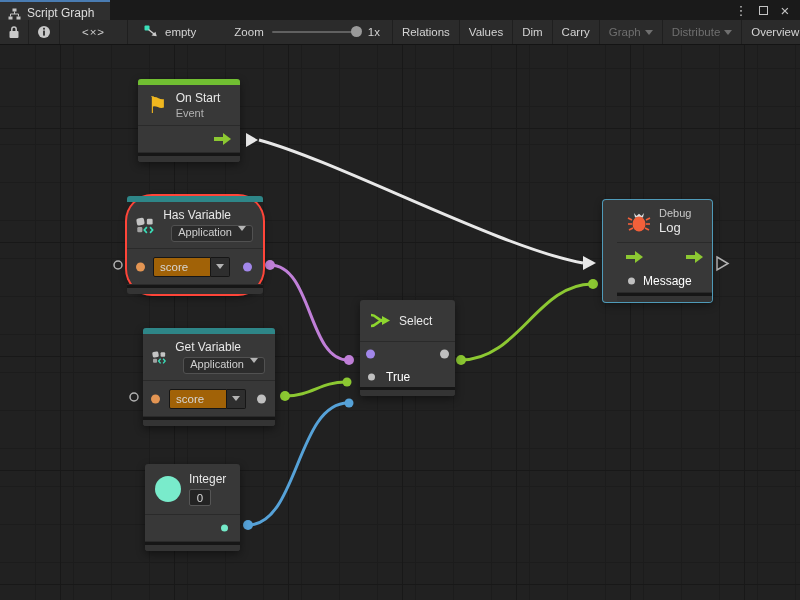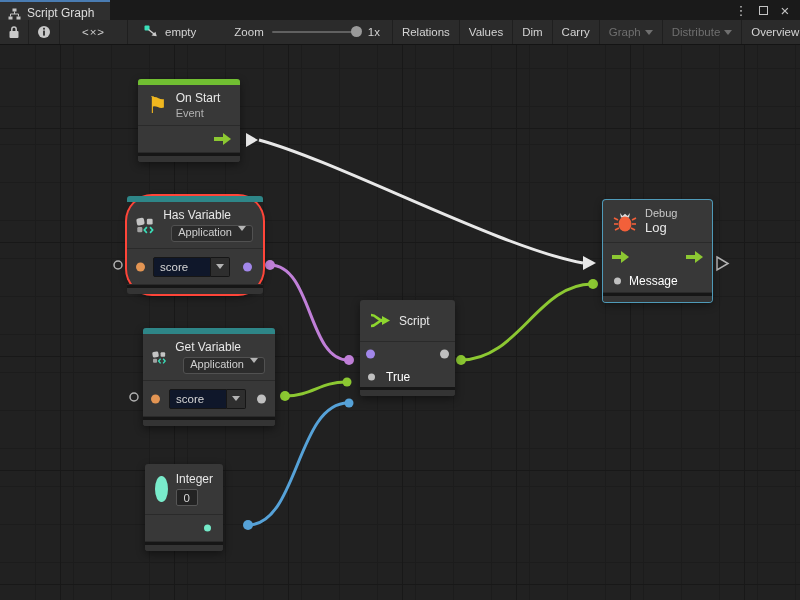--- a/index.html
+++ b/index.html
@@ -45,21 +45,21 @@
       linear-gradient(#1c1c1c 1px, transparent 1px),
       linear-gradient(90deg,#1c1c1c 1px, transparent 1px);
     background-size:114px 114px,114px 114px,38px 38px,38px 38px;
     background-position:0 83px,60px 0,23px 23px,35px 35px; }
   .wires { position:absolute; left:0; top:0; width:800px; height:555px; z-index:1; pointer-events:none; }
 
   
   .node { position:absolute; z-index:2; background:#383838; border-radius:3px;
     box-shadow:0 3px 8px rgba(0,0,0,.45); color:#e6e6e6; }
   .node.sel-red  { box-shadow:0 0 0 2px #ff4539, 0 3px 8px rgba(0,0,0,.45);border-radius:25px; }
-  .node.sel-blue { box-shadow:0 0 0 1px #4f9ab8, 0 3px 8px rgba(0,0,0,.45); }
+  .node.sel-blue { box-shadow:0 0 0 1px #4f9ab8, 0 3px 8px rgba(0,0,0,.45);padding-left:14px; }
   .nbar { height:6px; border-radius:3px 3px 0 0; }
   .nhead { display:flex; align-items:center; gap:8px; padding:6px 10px 6px 9px;
     border-bottom:1px solid #2a2a2a; }
   .ntitle { font-size:12px; color:#e8e8e8; white-space:nowrap; }
   .nsub { font-size:11px; color:#b2b2b2; margin-top:2px; }
   .nrow { position:relative; display:flex; align-items:center;
     border-bottom:1px solid #2a2a2a; }
   .nrow:last-of-type { border-bottom:none; }
   .nfoot { height:9px; background:#343434; border-top:3px solid #161616;
     border-radius:0 0 3px 3px; }
@@ -67,21 +67,21 @@
     transform:translateY(-50%); }
   .port.sm { width:7px; height:7px; }
   .rowlabel { font-size:12px; color:#ffffff; margin-left:26px; }
   .flow-arrow { position:absolute; top:50%; transform:translateY(-50%); }
 
   .mini-select { display:flex; align-items:flex-start; height:17px;
     background:#2c2c2c; border:1px solid #515151; border-radius:3px;
     font-size:11px; color:#cfcfcf; padding:0 6px; gap:6px; margin-top:3px; width:fit-content;margin-left:8px; }
   .field-select { position:absolute; left:26px; top:50%; transform:translateY(-50%);
     display:flex; align-items:center; height:20px; }
-  .field-box { background:#0f172a; border:1px solid #161616; border-radius:2px 0 0 2px;
+  .field-box { background:#a16207; border:1px solid #161616; border-radius:2px 0 0 2px;
     height:20px; min-width:58px; display:flex; align-items:center; padding:0 6px;
     font-size:11.5px; color:#d6d6d6; }
   .field-btn { background:#2e2e2e; border:1px solid #161616; border-left:none;
     border-radius:0 2px 2px 0; width:19px; height:20px; display:flex;
     align-items:center; justify-content:center; }
   .int-field { background:#232323; border:1px solid #565656; border-radius:2px;
     width:22px; height:17px; display:flex; align-items:center; justify-content:center;
     font-size:11.5px; color:#d6d6d6; margin-top:3px; }
   .flag { font-size:23px; color:#f0b71f; line-height:1; }
   .int-circle { width:26px; height:26px; border-radius:50%; background:#79ebcb; }
@@ -283,34 +283,34 @@
       </div>
       <div class="nfoot"></div>
     </div>
 
     <div class="node" style="left:360px; top:255px; width:95px;">
       <div class="nhead" style="padding:12px 10px;">
         <svg width="21" height="17" viewBox="0 0 21 17">
           <path d="M1,3 C7,3 7,8.5 13,8.5 M1,14 C7,14 7,8.5 13,8.5" stroke="#8ed62e" stroke-width="2.6" fill="none"></path>
           <polygon points="12,4 20,8.5 12,13" fill="#8ed62e"></polygon>
         </svg>
-        <div class="ntitle">Script</div>
+        <div class="ntitle">Select</div>
       </div>
       <div class="nrow" style="height:24px; border-bottom:none;">
         <span class="port" style="left:6px; background:#a287ea;"></span>
         <span class="port" style="right:6px; background:#c0c0c0;"></span>
       </div>
       <div class="nrow" style="height:21px; border-bottom:none;">
         <span class="port sm" style="left:8px; background:#c0c0c0;"></span>
         <span class="rowlabel">True</span>
       </div>
       <div class="nfoot"></div>
     </div>
 
-    <div class="node" style="left:145px; top:419px; width:78px;">
+    <div class="node" style="left:145px; top:419px; width:95px;">
       <div class="nhead" style="padding:8px 10px;">
         <span class="int-circle"></span>
         <div>
           <div class="ntitle">Integer</div>
           <div class="int-field">0</div>
         </div>
       </div>
       <div class="nrow" style="height:27px;">
         <span class="port sm" style="right:12px; background:#74e9c8;"></span>
       </div>

